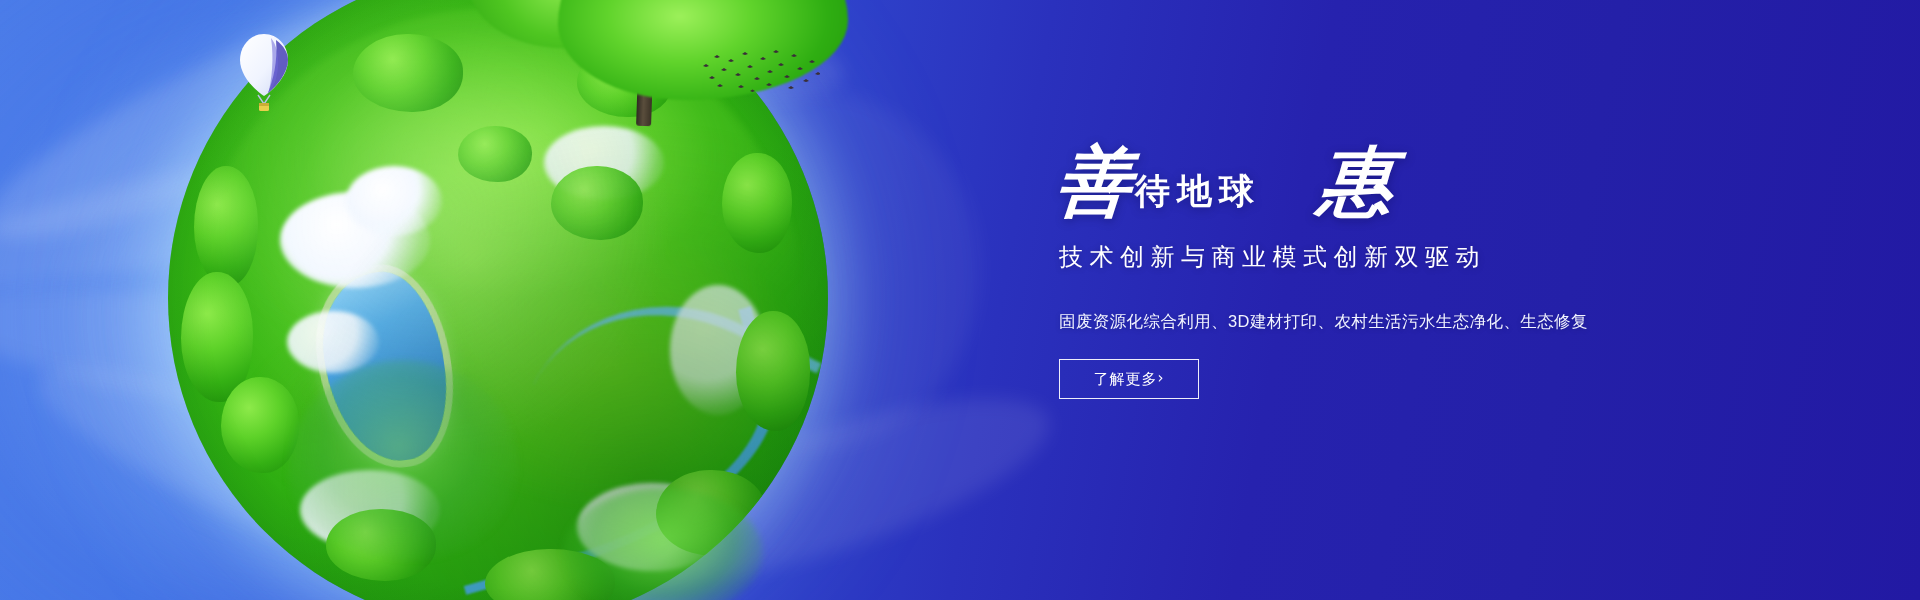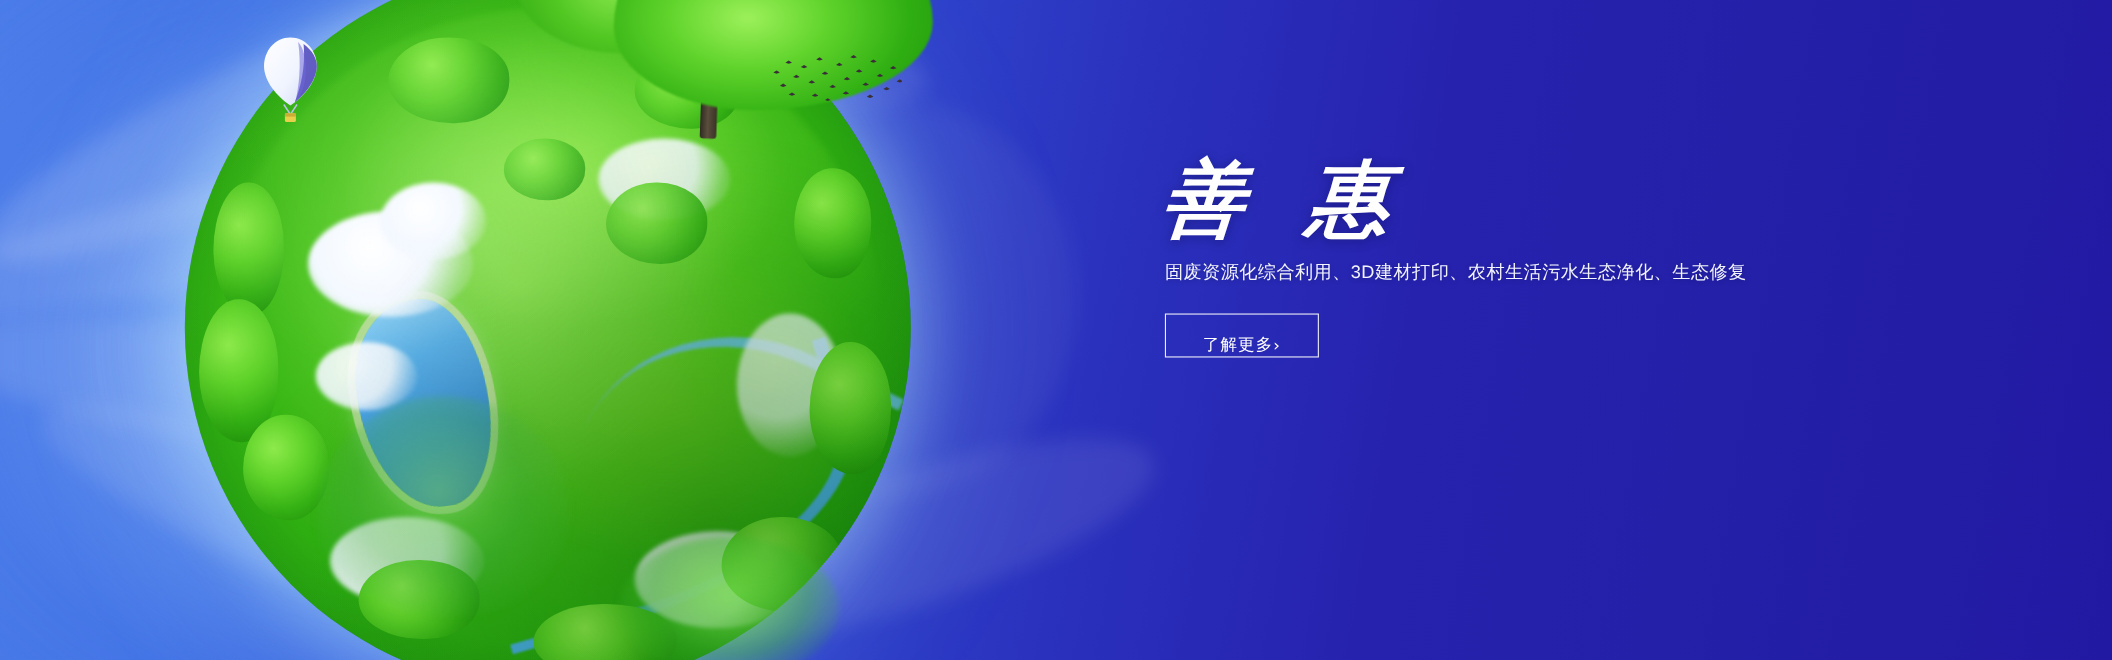--- a/index.html
+++ b/index.html
@@ -285,31 +285,31 @@
   .subtitle {
     margin: 26px 0 0 2px;
     font-size: 24px;
     letter-spacing: 6.5px;
     color: #ffffff;
     white-space: nowrap;
     font-weight: 400;
     text-shadow: 0 1px 6px rgba(10,10,60,0.30);
   }
   .desc {
-    margin: 22px 0 0 2px;
+    margin: 38px 0 0 2px;
     font-size: 16.5px;
     letter-spacing: 0.4px;
     color: #f2f4ff;
     white-space: nowrap;
     text-shadow: 0 1px 5px rgba(10,10,60,0.28);
   }
   .cta {
     margin: 26px 0 0 2px;
     display: inline-flex;
-    align-items: flex-end;
+    align-items: center;
     justify-content: center;
     width: 140px;
     height: 40px;
     box-sizing: border-box;
     border: 1px solid rgba(255,255,255,0.92);
     background: transparent;
     color: #ffffff;
     font-size: 15px;
     letter-spacing: 1px;
     cursor: pointer;
@@ -425,24 +425,26 @@
         <path d="M88 40 l3-2 3 2-3 1z"></path>
           <path d="M50 43 l2.5-1.6 2.5 1.6-2.5 .9z"></path>
       </g>
     </svg>
   </div>
 
   <div class="copy">
 
     <div class="headline">
       <span class="hl-big">善</span>
+      <span class="hl-small">待地球</span>
       <span class="hl-gap"></span>
       <span class="hl-big">惠</span>
     </div>
 
+    <div class="subtitle">技术创新与商业模式创新双驱动</div>
 
     <div class="desc">固废资源化综合利用、3D建材打印、农村生活污水生态净化、生态修复</div>
 
     <button class="cta">
       <span>了解更多</span>
       <span class="chev">›</span>
     </button>
 
   </div>
 </div>

